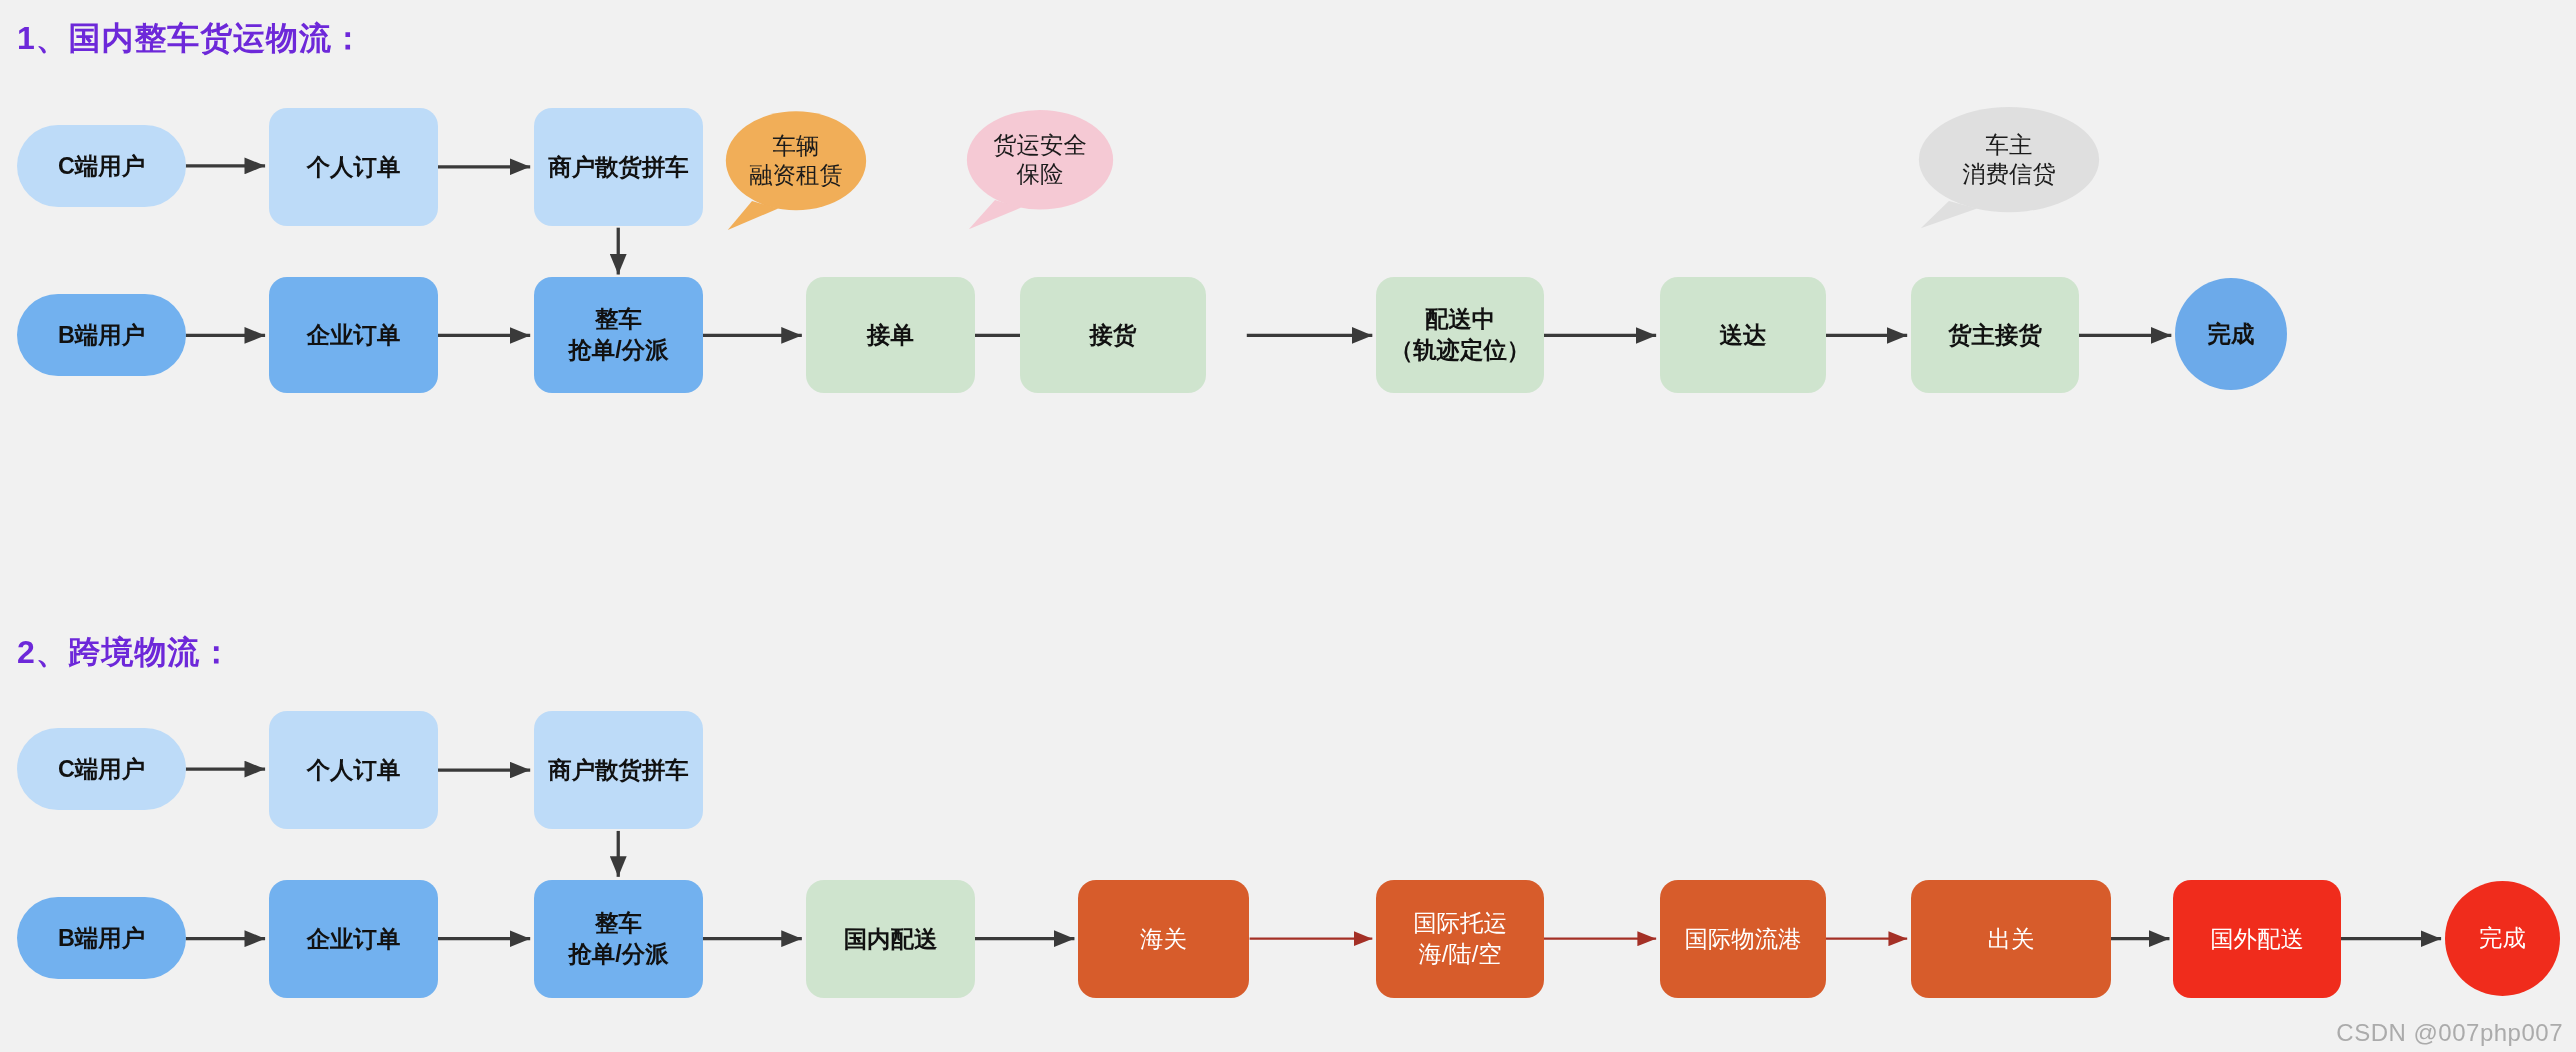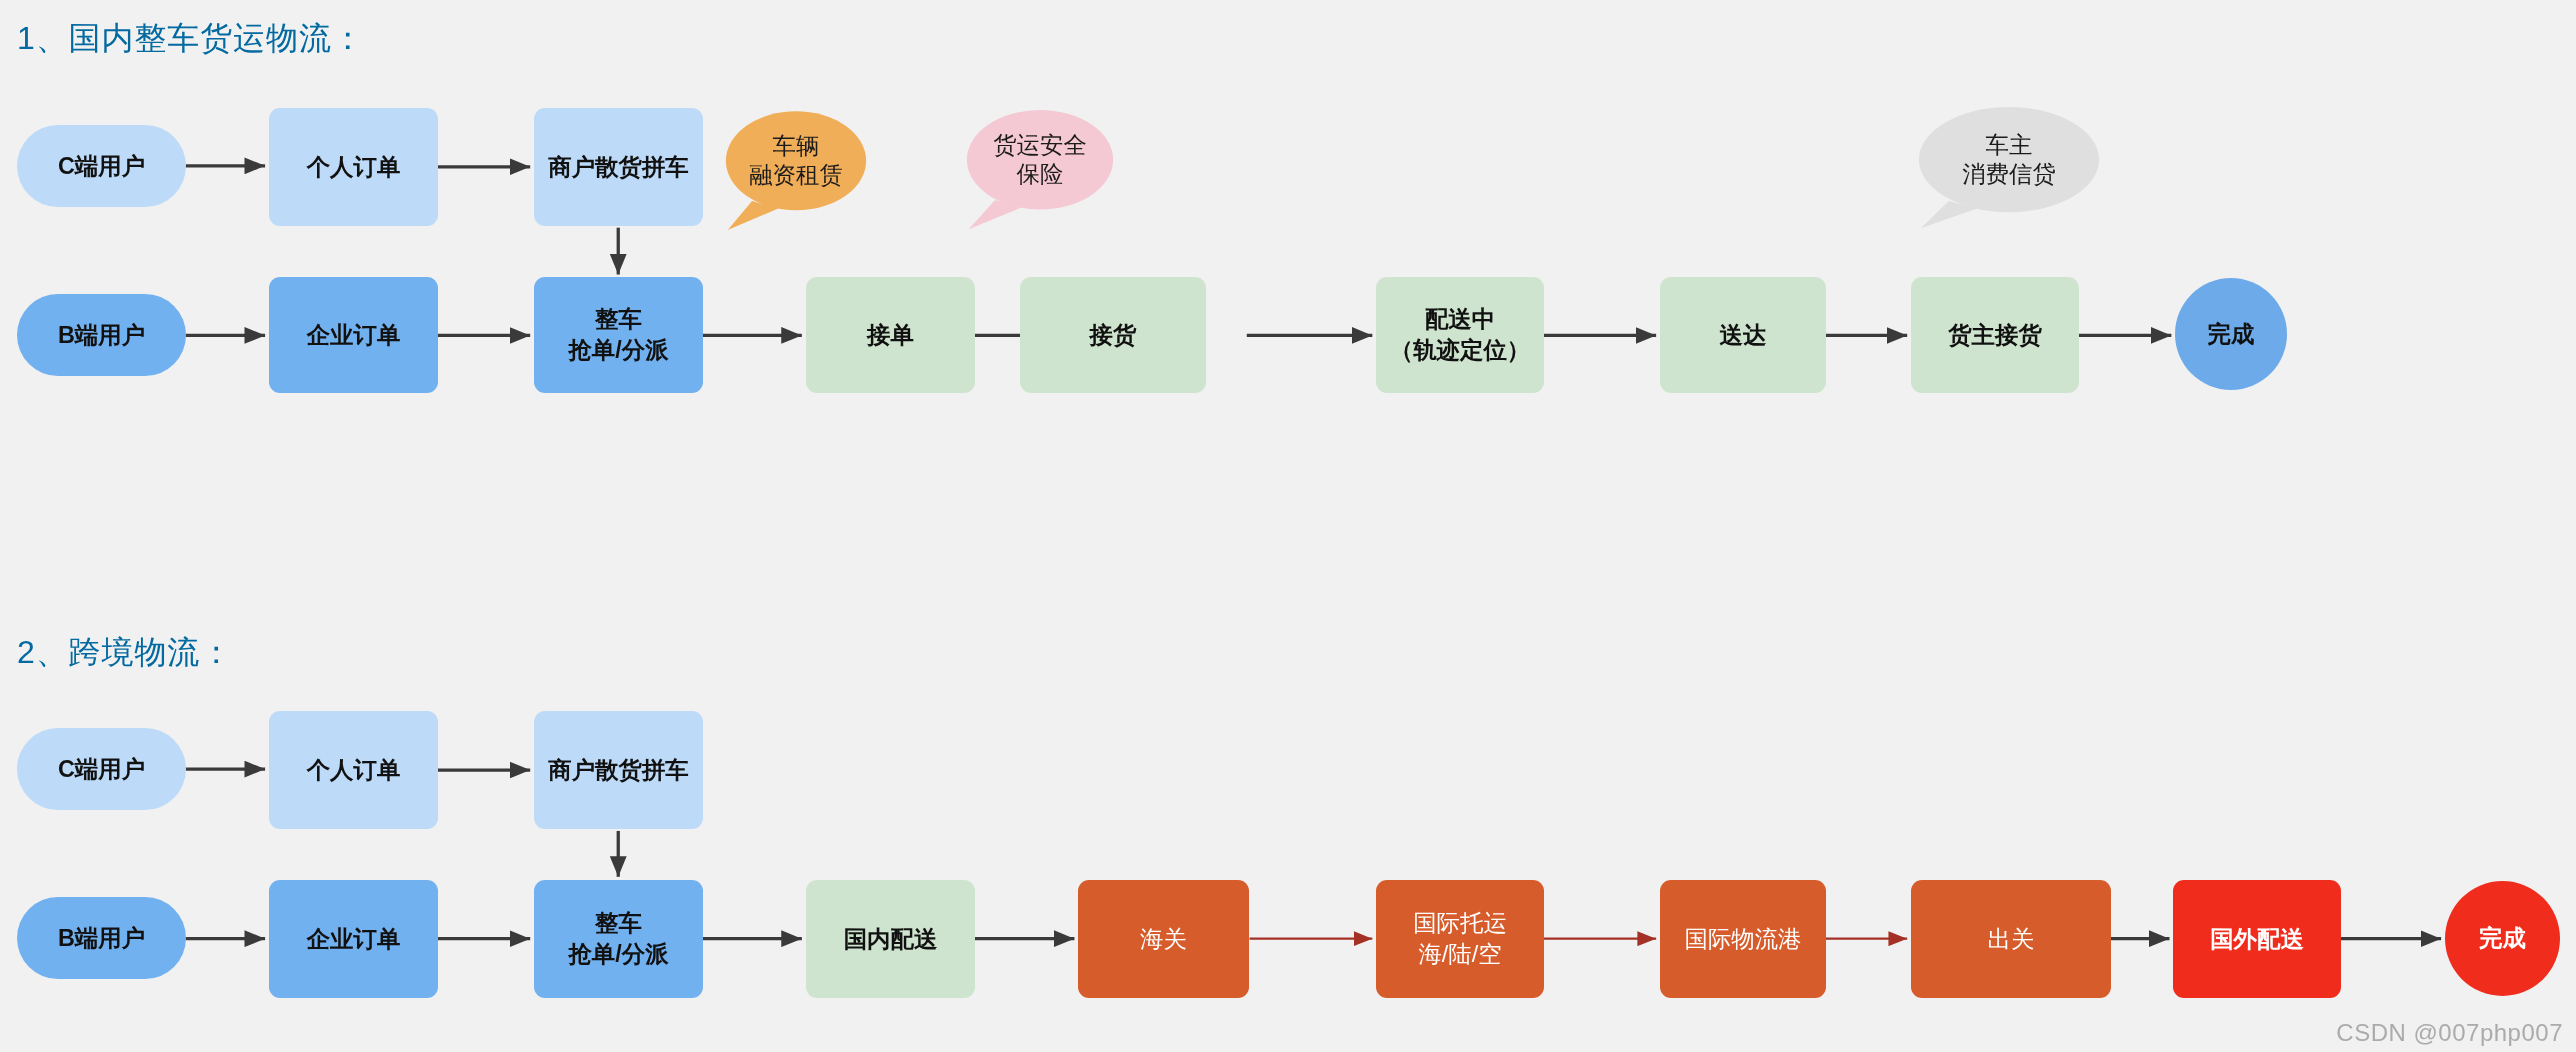--- a/index.html
+++ b/index.html
@@ -9,45 +9,45 @@
   }
   .canvas{
     position:relative;
     width:2576px;height:1053px;
     background:#f1f1f1;
     overflow:hidden;
   }
   .section-title{
     position:absolute;
     font-size:32px;
-    font-weight:400;
-    color:#0369a1;
+    font-weight:700;
+    color:#6d28d9;
     letter-spacing:0.9px;
     white-space:nowrap;
   }
   .node{
     position:absolute;
     display:flex;
     align-items:center;
     justify-content:center;
     text-align:center;
     font-size:23.4px;
     line-height:31px;
     font-weight:700;
     color:#111;
     white-space:pre-line;
-    border-radius:11px;
+    border-radius:18px;
   }
   .stadium{border-radius:43px;}
   .circle{border-radius:50%;}
   .light{background:#bddbf8;}
   .mid{background:#72b1ef;}
   .green{background:#cfe4ce;}
   .orange{background:#d75c2b;color:#ffffff;font-weight:400;}
-  .red{background:#f02c1c;color:#ffffff;font-weight:700;}
+  .red{background:#f02c1c;color:#ffffff;font-weight:400;}
   .done-blue{background:#6caaea;}
   .arrows{position:absolute;left:0;top:0;pointer-events:none;}
   .bubble{position:absolute;}
   .bubble svg{position:absolute;left:0;top:0;}
   .bubble-text{
     position:absolute;left:0;top:0;right:0;
     height:99px;
     display:flex;align-items:center;justify-content:center;
     text-align:center;
     font-size:23.4px;line-height:29px;

